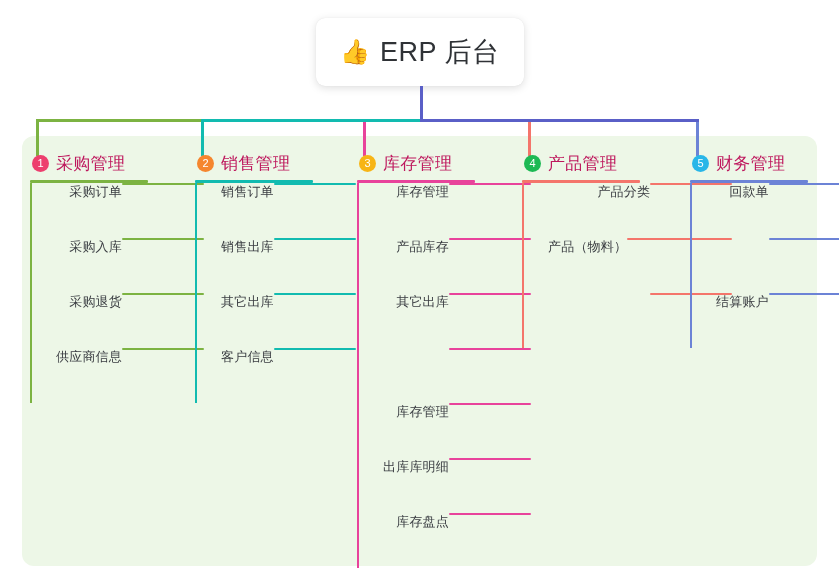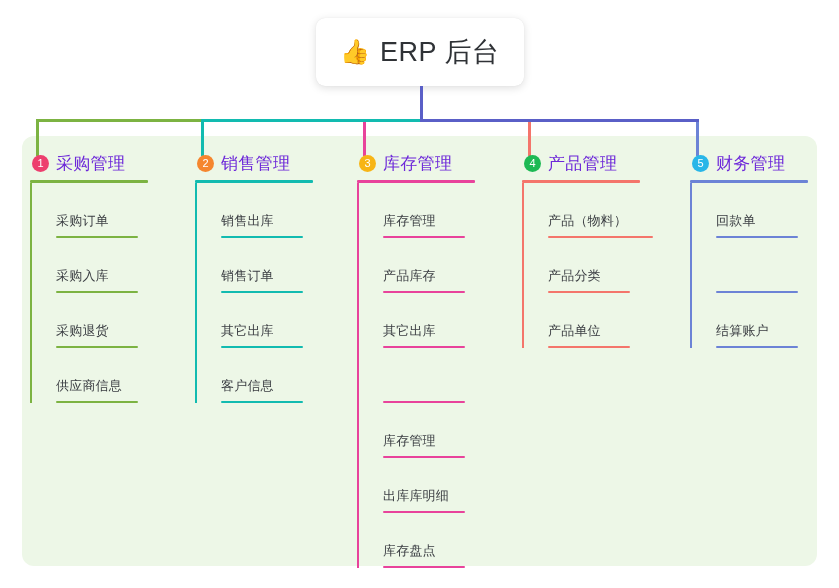--- a/index.html
+++ b/index.html
@@ -85,21 +85,21 @@
     border-radius: 50%;
     color: #ffffff;
     font-size: 11px;
     line-height: 17px;
     text-align: center;
     font-weight: normal;
     flex: 0 0 auto;
   }
   .col-title {
     font-size: 17px;
-    color: #6d28d9;
+    color: #be185d;
     white-space: nowrap;
     letter-spacing: 0.3px;
   }
   .col-underline {
     height: 3px;
     width: 118px;
     border-radius: 1px;
   }
 
   
@@ -112,21 +112,20 @@
     left: 0;
     top: 0;
     width: 2px;
   }
   .item {
     position: relative;
     height: 55px;
     box-sizing: border-box;
     padding-left: 26px;
     display: flex;
-    flex-direction: column;
     justify-content: flex-end;
   }
   .item-label {
     font-size: 13px;
     color: #3a3d42;
     white-space: nowrap;
     padding-bottom: 6px;
     letter-spacing: 0.2px;
   }
   .item-underline {
@@ -191,28 +190,28 @@
       </div>
       <div class="column" style="left: 195px;">
         <div class="col-header">
           <span class="badge" style="background: rgb(245, 134, 46);">2</span>
           <span class="col-title">销售管理</span>
         </div>
         <div class="col-underline" style="background: rgb(18, 187, 176);"></div>
         <div class="items">
           <div class="spine" style="background: rgb(18, 187, 176); height: 220px;"></div>
           <div class="item">
+            <div class="item-label">销售订单</div>
+            <div class="item-underline" style="background: rgb(18, 187, 176);"></div>
+          </div>
+          <div class="item">
             <div class="item-label">销售出库</div>
             <div class="item-underline" style="background: rgb(18, 187, 176);"></div>
           </div>
           <div class="item">
-            <div class="item-label">销售订单</div>
-            <div class="item-underline" style="background: rgb(18, 187, 176);"></div>
-          </div>
-          <div class="item">
             <div class="item-label">其它出库</div>
             <div class="item-underline" style="background: rgb(18, 187, 176);"></div>
           </div>
           <div class="item">
             <div class="item-label">客户信息</div>
             <div class="item-underline" style="background: rgb(18, 187, 176);"></div>
           </div>
         </div>
       </div>
       <div class="column" style="left: 357px;">
@@ -253,30 +252,29 @@
         </div>
       </div>
       <div class="column" style="left: 522px;">
         <div class="col-header">
           <span class="badge" style="background: rgb(29, 185, 84);">4</span>
           <span class="col-title">产品管理</span>
         </div>
         <div class="col-underline" style="background: rgb(244, 117, 107);"></div>
         <div class="items">
           <div class="spine" style="background: rgb(244, 117, 107); height: 165px;"></div>
+          <div class="item">
+            <div class="item-label">产品分类</div>
+            <div class="item-underline" style="background: rgb(244, 117, 107);"></div>
+          </div>
           <div class="item wide">
             <div class="item-label">产品（物料）</div>
             <div class="item-underline" style="background: rgb(244, 117, 107);"></div>
           </div>
           <div class="item">
-            <div class="item-label">产品分类</div>
-            <div class="item-underline" style="background: rgb(244, 117, 107);"></div>
-          </div>
-          <div class="item">
-            <div class="item-label">产品单位</div>
             <div class="item-underline" style="background: rgb(244, 117, 107);"></div>
           </div>
         </div>
       </div>
       <div class="column" style="left: 690px;">
         <div class="col-header">
           <span class="badge" style="background: rgb(41, 182, 232);">5</span>
           <span class="col-title">财务管理</span>
         </div>
         <div class="col-underline" style="background: rgb(108, 131, 214);"></div>

